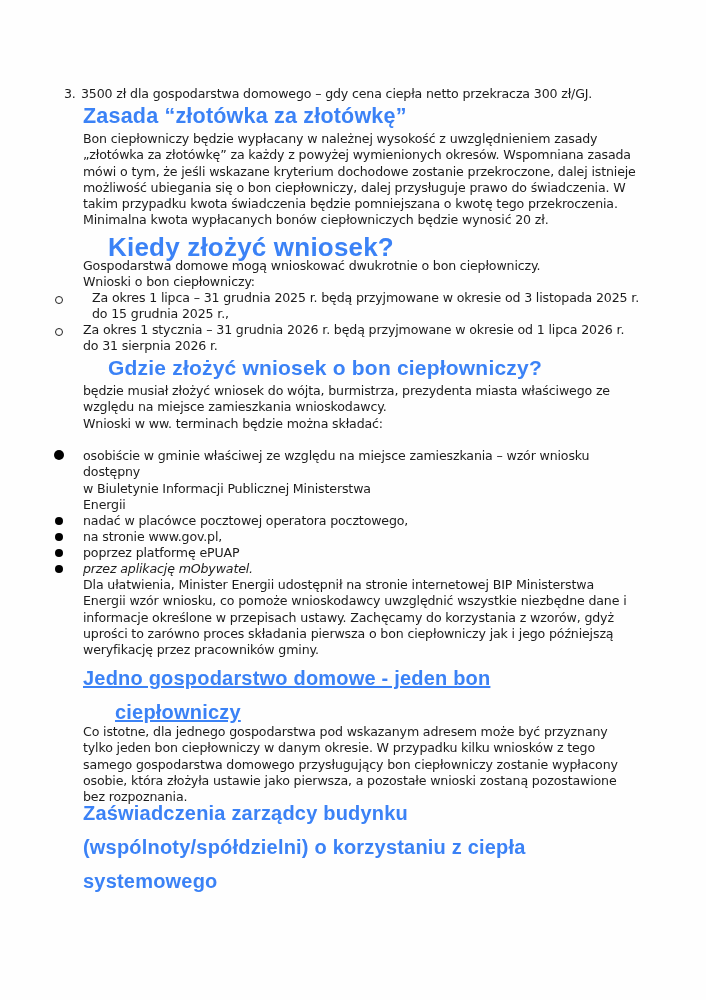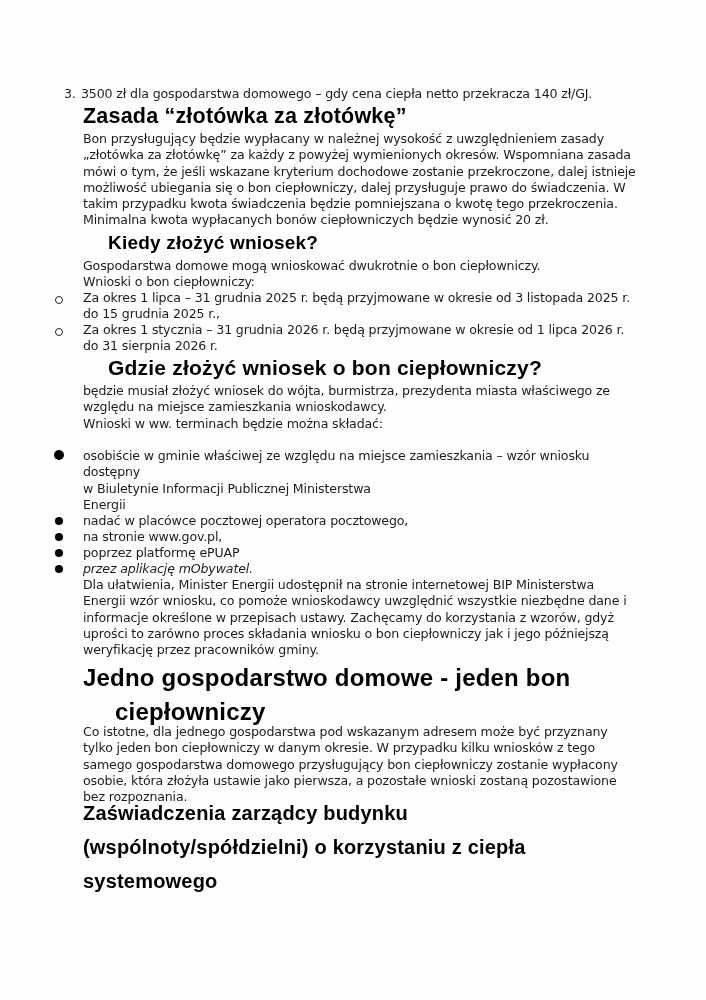--- a/index.html
+++ b/index.html
@@ -7,60 +7,60 @@
     width: 706px; height: 1000px; position: relative; overflow: hidden;
     font-family: "DejaVu Sans", sans-serif; color: #1a1a1a;
   }
   .page { position: absolute; left: 0; top: 0; width: 706px; height: 1000px; background: #fefefe; }
   .body-text {
     position: absolute; font-size: 12.6px; line-height: 16.3px; letter-spacing: -0.15px;
     color: #1c1c1c; white-space: nowrap;
   }
   .h {
     position: absolute; font-family: "Liberation Sans", sans-serif; font-weight: bold;
-    color: #000000; white-space: nowrap; letter-spacing: 0.2px;
+    color: #3b82f6; white-space: nowrap; letter-spacing: 0.2px;
   }
   .bullet-hollow {
     position: absolute; width: 6px; height: 6px; border: 1.3px solid #222; border-radius: 50%;
   }
   .bullet-solid { position: absolute; background: #000; border-radius: 50%; }
   .line { display: block; height: 16.3px; }
 </style>
 </head>
 <body>
 
 <div class="page">
 
   <div>
     <span class="body-text" style="left:64px; top:86px;">3.</span>
-    <span class="body-text" style="left:81px; top:86px;">3500 zł dla gospodarstwa domowego – gdy cena ciepła netto przekracza 140 zł/GJ.</span>
+    <span class="body-text" style="left:81px; top:86px;">3500 zł dla gospodarstwa domowego – gdy cena ciepła netto przekracza 300 zł/GJ.</span>
   </div>
 
   <div>
     <div class="h" style="left:83px; top:104px; font-size:21.5px;">Zasada “złotówka za złotówkę”</div>
     <div class="body-text" style="left:83px; top:131px;">
-      <span class="line">Bon przysługujący będzie wypłacany w należnej wysokość z uwzględnieniem zasady</span>
+      <span class="line">Bon ciepłowniczy będzie wypłacany w należnej wysokość z uwzględnieniem zasady</span>
       <span class="line">„złotówka za złotówkę” za każdy z powyżej wymienionych okresów. Wspomniana zasada</span>
       <span class="line">mówi o tym, że jeśli wskazane kryterium dochodowe zostanie przekroczone, dalej istnieje</span>
       <span class="line">możliwość ubiegania się o bon ciepłowniczy, dalej przysługuje prawo do świadczenia. W</span>
       <span class="line">takim przypadku kwota świadczenia będzie pomniejszana o kwotę tego przekroczenia.</span>
       <span class="line">Minimalna kwota wypłacanych bonów ciepłowniczych będzie wynosić 20 zł.</span>
     </div>
   </div>
 
   <div>
-    <div class="h" style="left:108px; top:232px; font-size:19px;">Kiedy złożyć wniosek?</div>
+    <div class="h" style="left:108px; top:232px; font-size:26px;">Kiedy złożyć wniosek?</div>
     <div class="body-text" style="left:83px; top:258px;">
       <span class="line">Gospodarstwa domowe mogą wnioskować dwukrotnie o bon ciepłowniczy.</span>
       <span class="line">Wnioski o bon ciepłowniczy:</span>
     </div>
 
     <div>
       <span class="bullet-hollow" style="left:55px; top:296px;"></span>
-      <div class="body-text" style="left:83px; top:290px;">
+      <div class="body-text" style="left:92px; top:290px;">
         <span class="line">Za okres 1 lipca – 31 grudnia 2025 r. będą przyjmowane w okresie od 3 listopada 2025 r.</span>
         <span class="line">do 15 grudnia 2025 r.,</span>
       </div>
     </div>
     <div>
       <span class="bullet-hollow" style="left:55px; top:328px;"></span>
       <div class="body-text" style="left:83px; top:322px;">
         <span class="line">Za okres 1 stycznia – 31 grudnia 2026 r. będą przyjmowane w okresie od 1 lipca 2026 r.</span>
         <span class="line">do 31 sierpnia 2026 r.</span>
       </div>
@@ -106,27 +106,27 @@
       <span class="bullet-solid" style="left:55px; top:565px; width:8px; height:8px;"></span>
       <div class="body-text" style="left:83px; top:561px;font-style:italic;">
         <span class="line">przez aplikację mObywatel.</span>
       </div>
     </div>
 
     <div class="body-text" style="left:83px; top:577px;">
       <span class="line">Dla ułatwienia, Minister Energii udostępnił na stronie internetowej BIP Ministerstwa</span>
       <span class="line">Energii wzór wniosku, co pomoże wnioskodawcy uwzględnić wszystkie niezbędne dane i</span>
       <span class="line">informacje określone w przepisach ustawy. Zachęcamy do korzystania z wzorów, gdyż</span>
-      <span class="line">uprości to zarówno proces składania wniosku o bon ciepłowniczy jak i jego późniejszą</span>
+      <span class="line">uprości to zarówno proces składania pierwsza o bon ciepłowniczy jak i jego późniejszą</span>
       <span class="line">weryfikację przez pracowników gminy.</span>
     </div>
   </div>
 
   <div>
-    <div class="h" style="left:83px; top:661px; font-size:24px; line-height:34px;">
+    <div class="h" style="left:83px; top:661px; font-size:20px; line-height:34px;text-decoration:underline;">
       <span class="line" style="height:34px;">Jedno gospodarstwo domowe - jeden bon</span>
       <span class="line" style="height:34px;margin-left:32px;">ciepłowniczy</span>
     </div>
     <div class="body-text" style="left:83px; top:716px;margin-top:8px;">
       <span class="line">Co istotne, dla jednego gospodarstwa pod wskazanym adresem może być przyznany</span>
       <span class="line">tylko jeden bon ciepłowniczy w danym okresie. W przypadku kilku wniosków z tego</span>
       <span class="line">samego gospodarstwa domowego przysługujący bon ciepłowniczy zostanie wypłacony</span>
       <span class="line">osobie, która złożyła ustawie jako pierwsza, a pozostałe wnioski zostaną pozostawione</span>
       <span class="line">bez rozpoznania.</span>
     </div>

